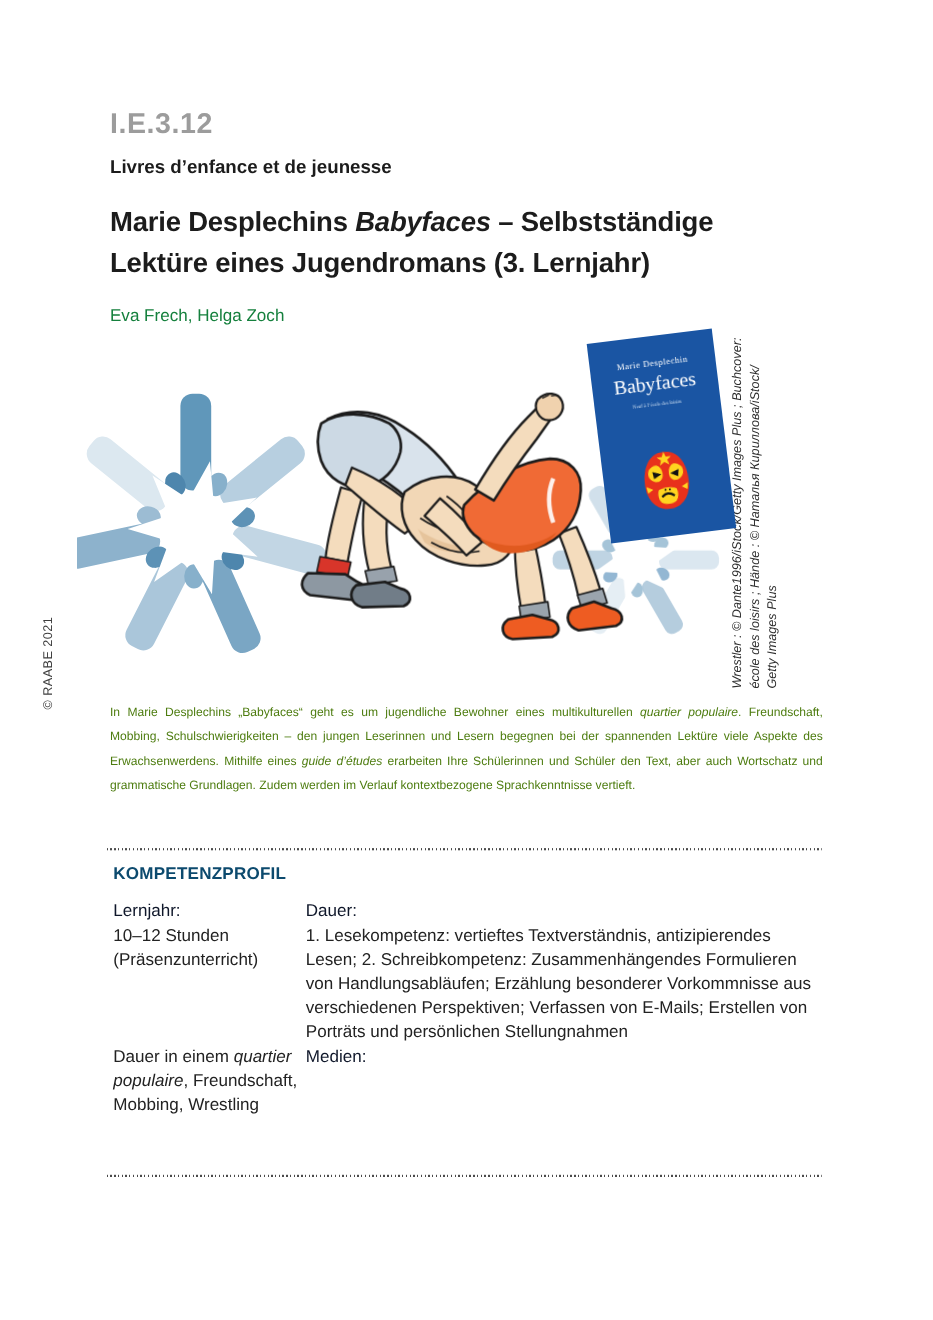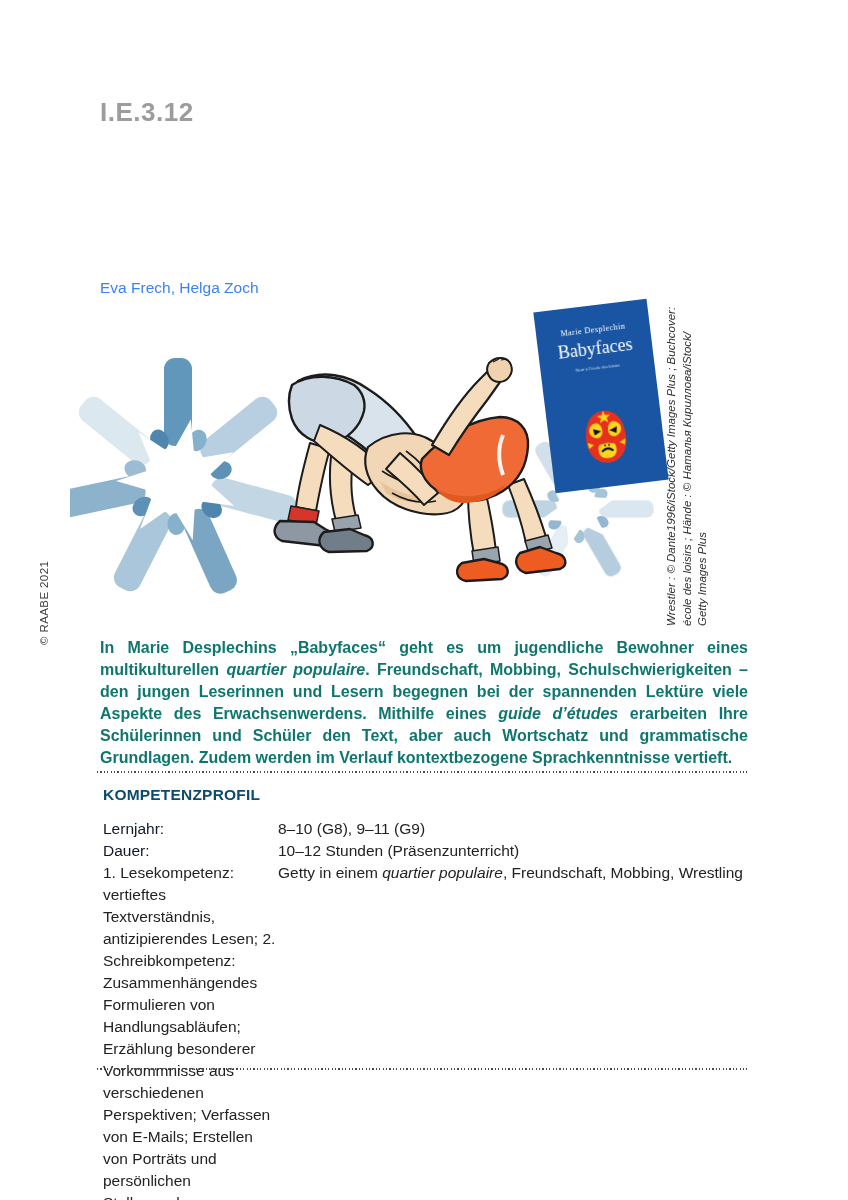--- a/index.html
+++ b/index.html
@@ -4,49 +4,51 @@
 <style>
   html,body{margin:0;padding:0;background:#ffffff;}
   .page{position:relative;width:848px;height:1200px;background:#ffffff;overflow:hidden;
         font-family:"Liberation Sans","DejaVu Sans",sans-serif;color:#1e1e1e;border-radius:10px;}
   .abs{position:absolute;}
   .code{left:100px;top:97px;font-size:26px;font-weight:bold;color:#9c9c9c;letter-spacing:.5px;}
   .series{left:100px;top:142px;font-size:17px;font-weight:bold;color:#1c1c1c;}
   .title{left:100px;top:184px;width:660px;font-size:25px;font-weight:bold;color:#1c1c1c;
          line-height:37px;margin:0;letter-spacing:-0.2px;}
   .title em{font-style:italic;}
-  .authors{left:100px;top:279px;font-size:15.5px;color:#3b82f6;}
+  .authors{left:100px;top:279px;font-size:15.5px;color:#15803d;}
   .illu{left:70px;top:285px;width:620px;height:350px;}
   .vert{transform-origin:0 0;white-space:nowrap;}
   .copyright{left:38px;top:551px;width:14px;height:94px;}
   .copyright>div{width:94px;height:14px;font-size:11.5px;color:#3c3c3c;letter-spacing:.4px;
                  transform:rotate(-90deg) translateX(-94px);}
   .credits{left:664px;top:326px;width:48px;height:300px;}
   .credits>div{width:300px;height:48px;font-size:11.5px;font-style:italic;color:#2d2d2d;
                line-height:15.5px;transform:rotate(-90deg) translateX(-300px);}
-  .intro{left:100px;top:637px;width:648px;margin:0;font-size:16px;line-height:22px;
-         text-align:justify;color:#0f766e;font-weight:bold;}
+  .intro{left:100px;top:637px;width:648px;margin:0;font-size:11px;line-height:22px;
+         text-align:justify;color:#4d7c0f;}
   .intro em,.val em{font-style:italic;}
   .dotline{left:97px;width:650px;height:2px;
            background:repeating-linear-gradient(to right,#4a4a4a 0 1.2px,transparent 1.2px 3.4px);}
   .profile-heading{left:103px;top:786px;font-size:15.5px;font-weight:bold;color:#0c4a6e;
                    letter-spacing:.2px;}
   .profile-table{left:103px;top:818px;width:645px;display:grid;
                  grid-template-columns:175px 1fr;font-size:15.5px;line-height:22px;}
   .lbl{font-weight:normal;color:#0f172a;}
   .val{color:#222;}
   svg text{font-family:"Liberation Serif","DejaVu Serif",serif;}
 </style>
 </head>
 <body>
 
 <div class="page">
 
   <div class="abs code">I.E.3.12</div>
+  <div class="abs series">Livres d’enfance et de jeunesse</div>
 
+  <h1 class="abs title"><span>Marie Desplechins </span><em>Babyfaces</em><span> – Selbstständige</span><br><span>Lektüre eines Jugendromans (3. Lernjahr)</span></h1>
 
   <div class="abs authors">Eva Frech, Helga Zoch</div>
 
   <div class="abs copyright">
     <div class="vert">© RAABE 2021</div>
   </div>
 
   <div class="abs credits">
     <div class="vert"><span>Wrestler : © Dante1996/iStock/Getty Images Plus ; Buchcover:</span><br><span>école des loisirs ; Hände : © Наталья Кириллова/iStock/</span><br><span>Getty Images Plus</span></div>
   </div>
@@ -154,27 +156,26 @@
   </div>
 
   <p class="abs intro"><span>In Marie Desplechins „Babyfaces“ geht es um jugendliche Bewohner eines multikulturellen </span><em>quartier populaire</em><span>. Freundschaft, Mobbing, Schulschwierigkeiten – den jungen Leserinnen und Lesern begegnen bei der spannenden Lektüre viele Aspekte des Erwachsenwerdens. Mithilfe eines </span><em>guide d’études</em><span> erarbeiten Ihre Schülerinnen und Schüler den Text, aber auch Wortschatz und grammatische Grundlagen. Zudem werden im Verlauf kontextbezogene Sprachkenntnisse vertieft.</span></p>
 
   <div class="abs dotline" style="top:771px"></div>
 
   <div class="abs profile-heading">KOMPETENZPROFIL</div>
 
   <div class="abs profile-table">
     <div class="lbl">Lernjahr:</div>
-    <div class="val">8–10 (G8), 9–11 (G9)</div>
 
     <div class="lbl">Dauer:</div>
     <div class="val">10–12 Stunden (Präsenzunterricht)</div>
 
     <div class="val">1. Lesekompetenz: vertieftes Textverständnis, antizipierendes Lesen; 2. Schreibkompetenz: Zusammenhängendes Formulieren von Handlungsabläufen; Erzählung besonderer Vorkommnisse aus verschiedenen Perspektiven; Verfassen von E-Mails; Erstellen von Porträts und persönlichen Stellungnahmen</div>
 
-    <div class="val"><span>Getty in einem </span><em>quartier populaire</em><span>, Freundschaft, Mobbing, Wrestling</span></div>
+    <div class="val"><span>Dauer in einem </span><em>quartier populaire</em><span>, Freundschaft, Mobbing, Wrestling</span></div>
 
     <div class="lbl">Medien:</div>
   </div>
 
   <div class="abs dotline" style="top:1068px"></div>
 
 </div>
 
 </body></html>

